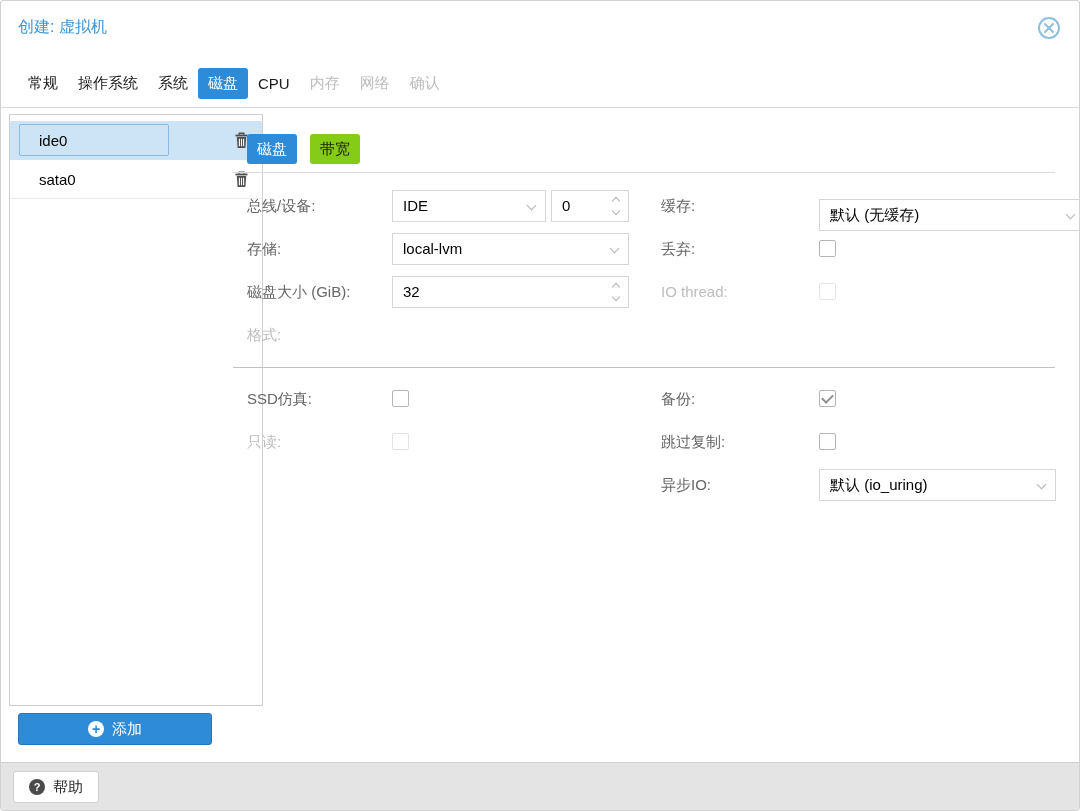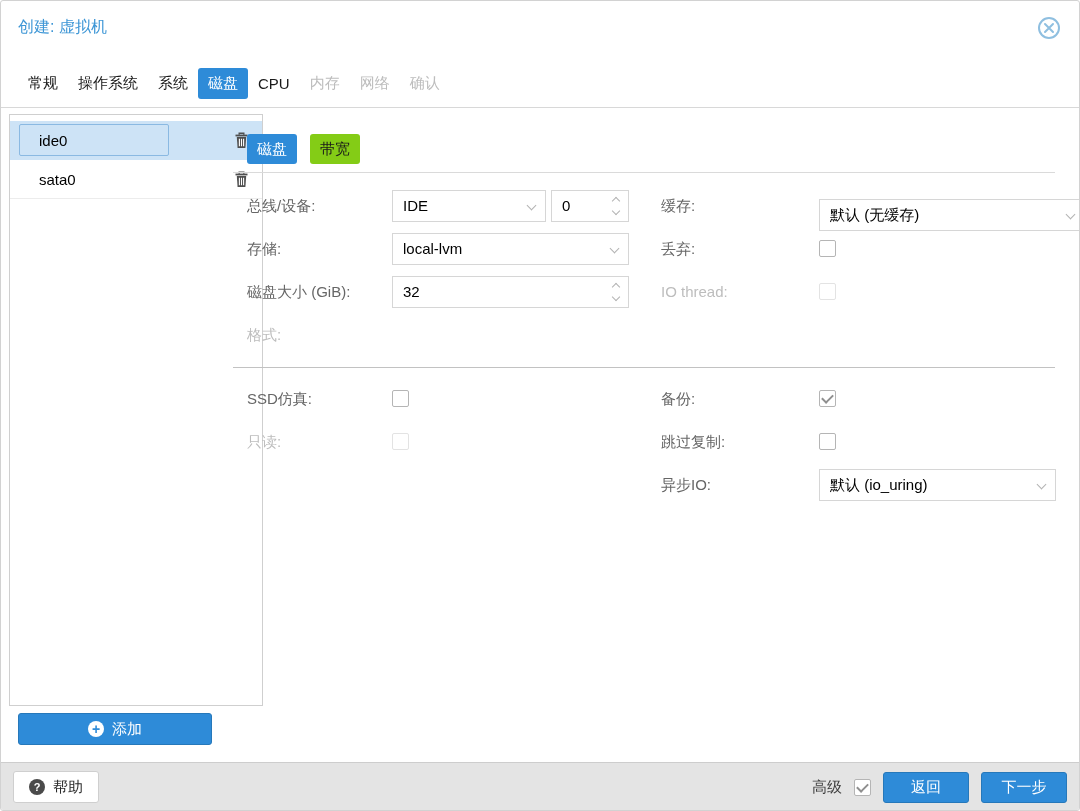--- a/index.html
+++ b/index.html
@@ -203,21 +203,15 @@
       <span class="chev"></span>
     </div>
 
   </div>
 
   <div class="footer">
     <div class="help-btn">
       <span class="help-icon">?</span>
       <span>帮助</span>
     </div>
-    <div class="footer-right">
-      <span class="advanced-label">高级</span>
-      <span class="checkbox checked"></span>
-      <div class="btn-blue">返回</div>
-      <div class="btn-blue">下一步</div>
-    </div>
   </div>
 
 </div>
 
 </body></html>

